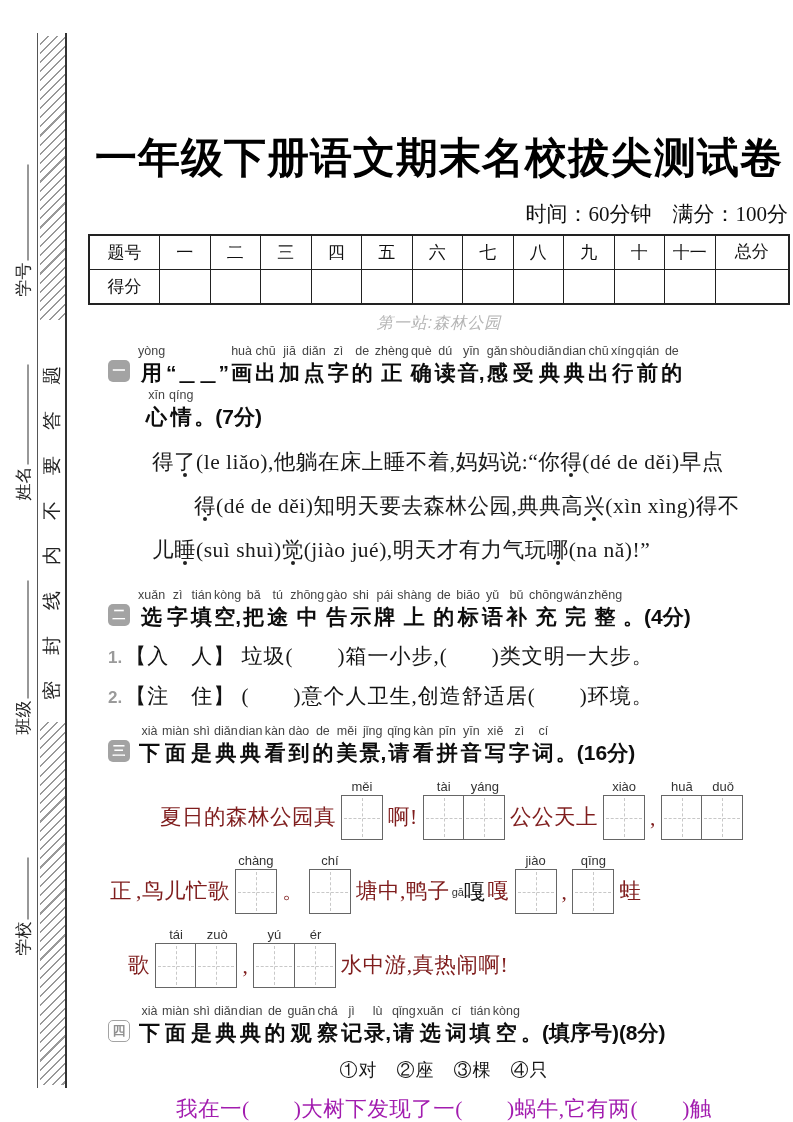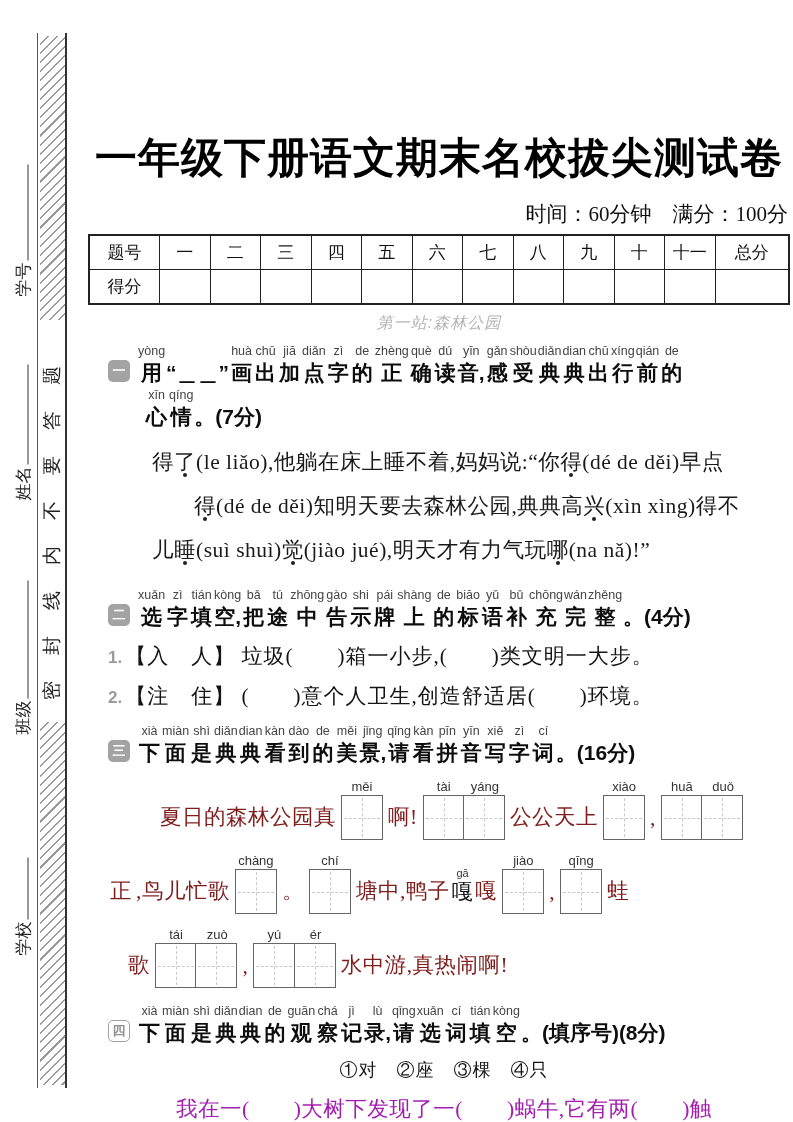--- a/index.html
+++ b/index.html
@@ -26,21 +26,21 @@
 
   
   .main{position:absolute;left:88px;top:11px;width:702px;margin-top:43px;}
   .title{margin-top:76px;text-align:center;font-size:42px;font-weight:900;letter-spacing:1px;color:#000;}
   .meta{margin-top:14px;text-align:right;font-size:21px;color:#111;padding-right:2px;}
 
   .score-table{margin-top:6px;border:2px solid #222;}
   .score-row{display:grid;grid-template-columns:70px repeat(11,50.5px) 1fr;}
   .score-row .sc-cell{border-right:1.2px solid #222;height:33px;line-height:33px;
                       text-align:center;font-size:17px;color:#111;overflow:hidden;}
-  .score-row .sc-cell:last-child{border-right:none;}
+  .score-row .sc-cell:last-child{border-right:none;font-family:Liberation Mono, monospace;}
   .score-row.hdr .sc-cell{border-bottom:1.2px solid #222;}
 
   .station{margin-top:8px;text-align:center;font-size:16px;color:#b5b5b5;
            font-family:"Liberation Sans",sans-serif;letter-spacing:1px;font-style:italic;}
 
   
   .q-block{margin-left:20px;margin-right:10px;}
   .q-line{display:flex;align-items:flex-end;}
   .badge{flex:0 0 auto;width:22px;height:22px;border-radius:5px;background:#a3a3a3;color:#fff;
          font-size:13px;font-weight:700;line-height:22px;text-align:center;margin:0 8px 4px 0;
@@ -68,21 +68,21 @@
   .box-row{display:flex;align-items:flex-end;margin-top:12px;}
   .box-row.r0{margin-left:50px;} .box-row.r1{margin-left:0px;} .box-row.r2{margin-left:18px;}
   .row-text{font-size:21.5px;color:#7f1d1d;margin:0 2px 9px;letter-spacing:0.5px;white-space:nowrap;}
   .box-group{display:inline-flex;margin:0 3px;}
   .tian-cell{display:inline-flex;flex-direction:column;align-items:center;}
   .tian-cell + .tian-cell .tian-box{margin-left:-1.6px;}
   .box-py{font-size:13px;height:17px;line-height:17px;color:#333;font-family:"Liberation Sans",sans-serif;}
   .tian-box{width:40px;height:43px;border:1.6px solid #666;box-sizing:content-box;position:relative;background:#fff;}
   .tian-box::before{content:"";position:absolute;left:2px;right:2px;top:50%;border-top:1px dashed #c8c8c8;}
   .tian-box::after{content:"";position:absolute;top:2px;bottom:2px;left:50%;border-left:1px dashed #c8c8c8;}
-  .rt-char{display:inline-flex;flex-direction:column;align-items:center;margin:0 0 9px;}
+  .rt-char{display:inline-flex;flex-direction:row;align-items:center;margin:0 0 9px;}
   .rt-py{font-size:11px;height:12px;line-height:12px;color:#333;font-family:"Liberation Sans",sans-serif;}
   .rt-tx{font-size:21.5px;line-height:26px;color:#141414;}
 
   .options{margin-top:12px;text-align:center;font-size:18px;color:#141414;letter-spacing:1px;}
   .q4-sentence{margin:12px 0 0 68px;font-size:21.5px;color:#a21caf;letter-spacing:0.5px;}
 </style>
 </head>
 <body>
 
 <div class="page">

